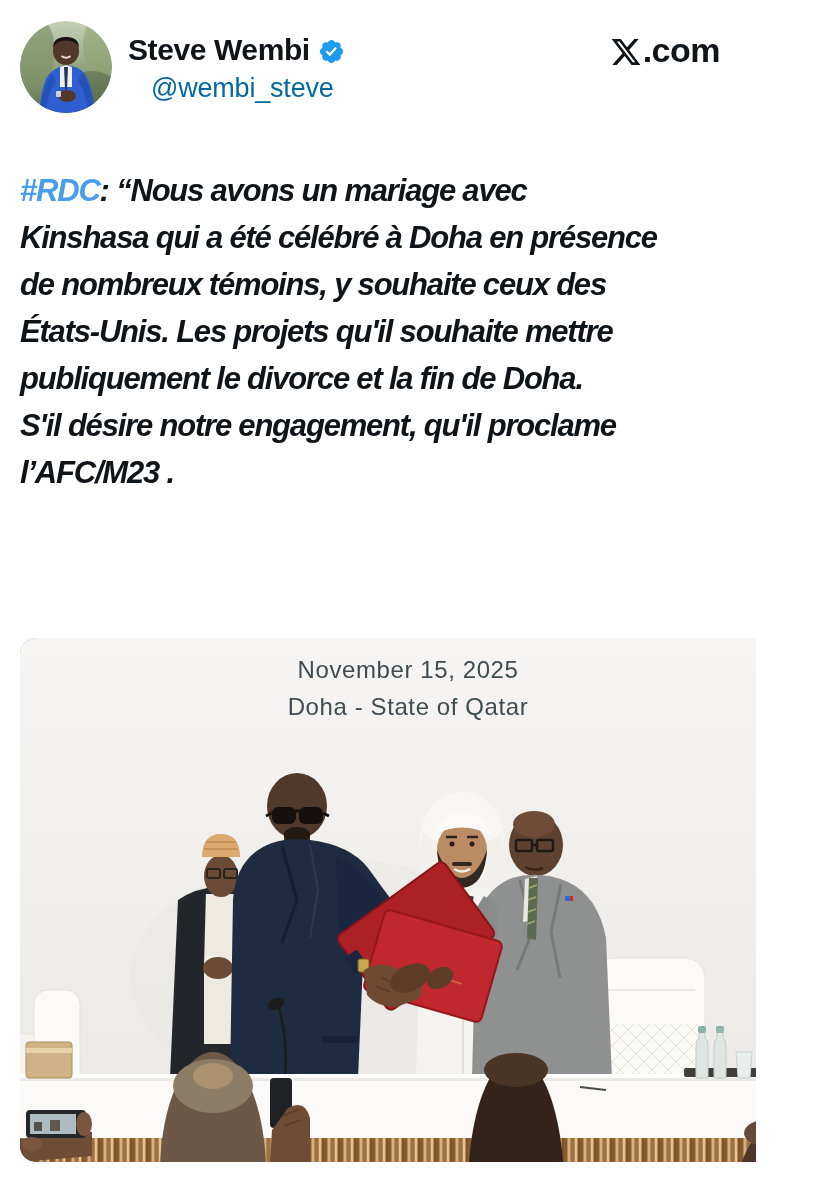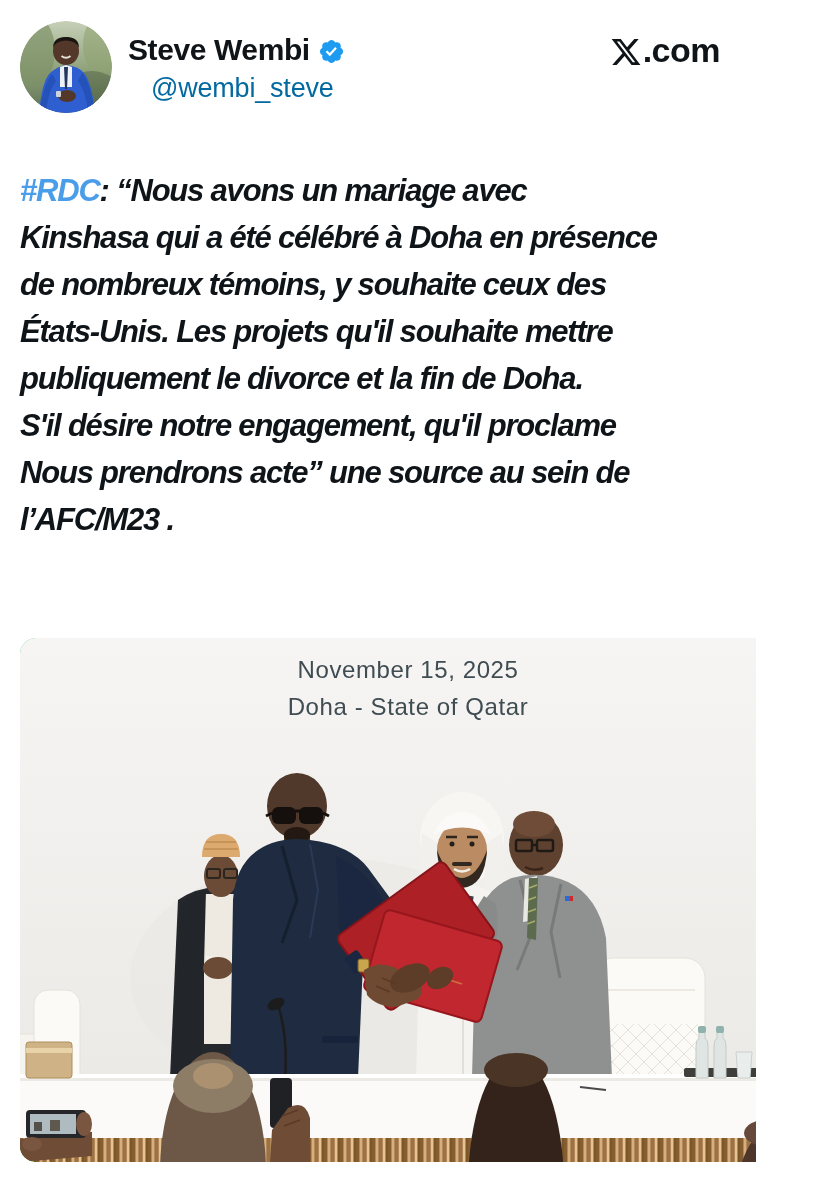--- a/index.html
+++ b/index.html
@@ -83,21 +83,20 @@
     <span>.com</span>
   </div>
 
   <div class="tweet">
     <div class="line"><span class="hashtag">#RDC</span><span>: “Nous avons un mariage avec</span></div>
     <div class="line">Kinshasa qui a été célébré à Doha en présence</div>
     <div class="line">de nombreux témoins, y souhaite ceux des</div>
     <div class="line">États-Unis. Les projets qu'il souhaite mettre</div>
     <div class="line">publiquement le divorce et la fin de Doha.</div>
     <div class="line">S'il désire notre engagement, qu'il proclame</div>
-    <div class="line">Nous prendrons acte” une source au sein de</div>
     <div class="line">l’AFC/M23 .</div>
   </div>
 
   <div class="photo">
     <svg class="scene" viewBox="0 0 776 524">
       <defs>
         <linearGradient id="bg" x1="0" y1="0" x2="0" y2="1">
           <stop offset="0" stop-color="#f6f5f3"></stop>
             <stop offset="1" stop-color="#eceae7"></stop>
         </linearGradient>

